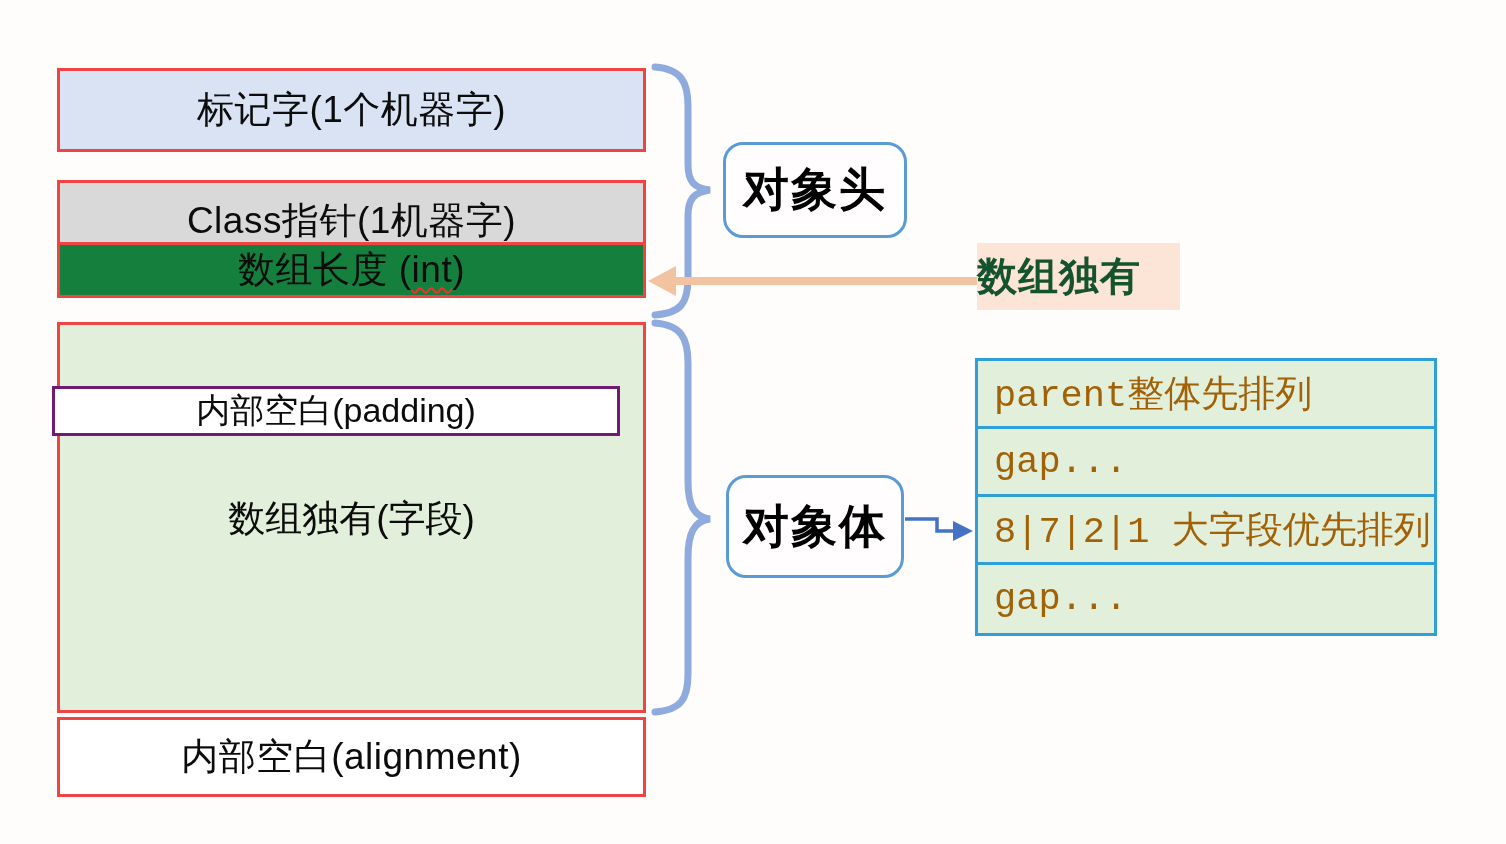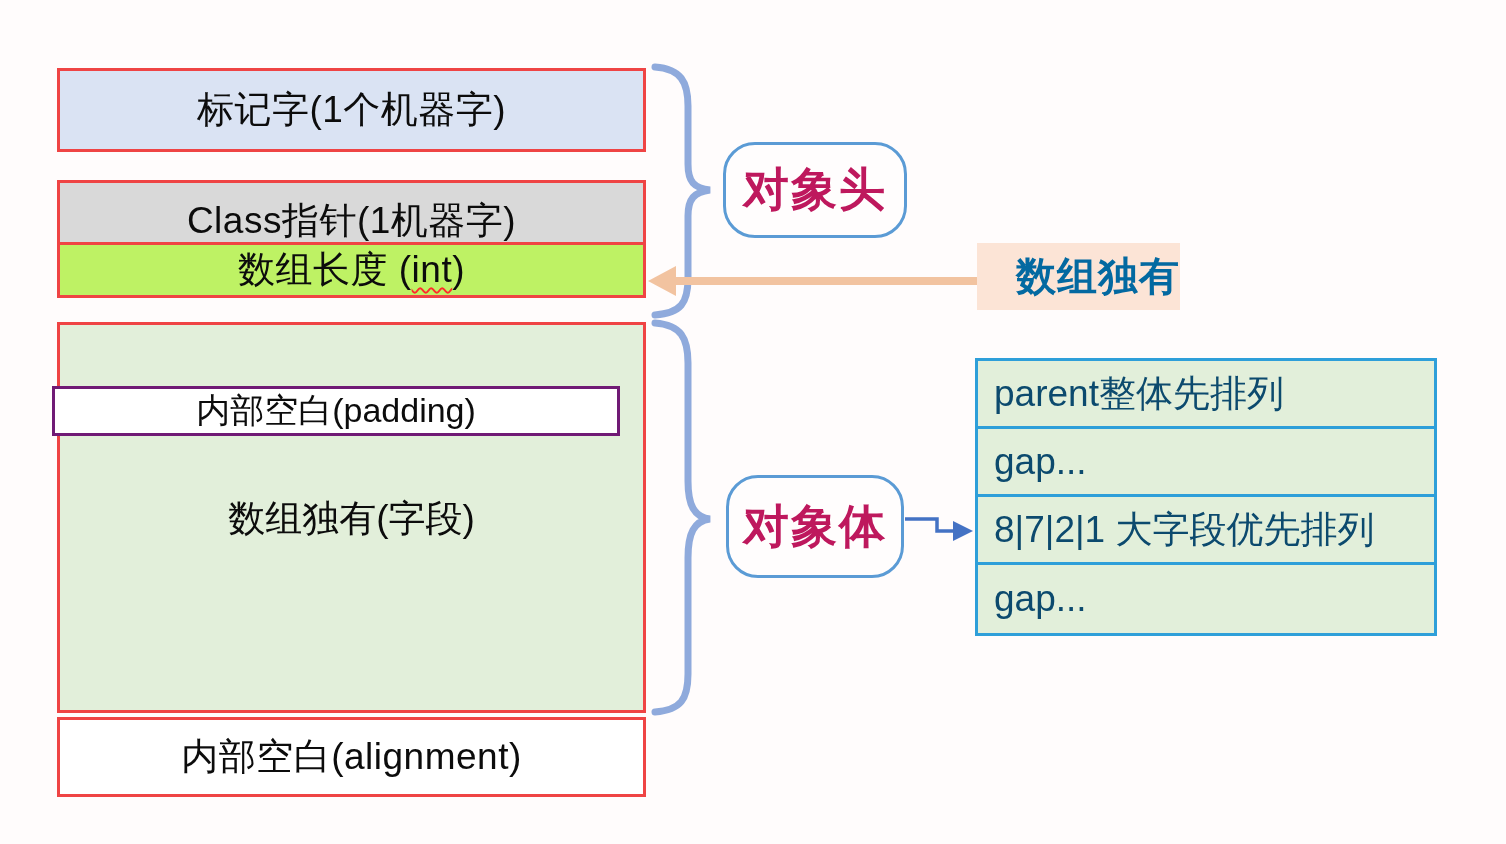--- a/index.html
+++ b/index.html
@@ -18,21 +18,21 @@
     position:absolute;
     left:57px;width:589px;
     box-sizing:border-box;
     border:3px solid #ef4444;
     display:flex;align-items:center;justify-content:center;
     font-size:37px;color:#0c0c0c;
     letter-spacing:0.5px;
   }
   .mem-box.mark    {top:68px;height:84px;background:#dae3f3;}
   .mem-box.klass   {top:156px;height:82px;background:#d9d9d9;margin-top:24px;}
-  .mem-box.arrlen  {top:242px;height:56px;background:#bef264;}
+  .mem-box.arrlen  {top:242px;height:56px;background:#15803d;}
   .mem-box.body    {top:322px;height:391px;background:#e2efda;}
   .mem-box.align   {top:717px;height:80px;background:#ffffff;}
 
   .pad-box{
     position:absolute;
     left:52px;top:386px;width:568px;height:50px;
     box-sizing:border-box;
     background:#ffffff;
     border:3px solid #701a75;
     display:flex;align-items:center;justify-content:center;
@@ -48,57 +48,58 @@
     text-decoration:underline wavy #ff2a2a;
     text-decoration-thickness:2px;
     text-underline-offset:5px;
   }
 
   
   .tag-box{
     position:absolute;
     box-sizing:border-box;
     border:3px solid #5b9bd5;
-    border-radius:32px;
+    border-radius:20px;
     background:#fffdfd;
     display:flex;align-items:center;justify-content:center;
-    font-size:46px;font-weight:bold;color:#be185d;
+    font-size:46px;font-weight:bold;color:#000000;
     letter-spacing:2px;
     text-align:center;
   }
   .tag-box.header{left:723px;top:142px;width:184px;height:96px;}
   .tag-box.bodytag{left:726px;top:467px;width:178px;height:103px;margin-top:8px;}
 
   
   .array-only{
     position:absolute;
     left:977px;top:243px;width:203px;height:67px;
     background:#fce4d6;
-    display:flex;align-items:center;justify-content:flex-end;
-    font-size:40px;font-weight:bold;color:#0369a1;
+    display:flex;align-items:center;justify-content:flex-start;
+    font-size:40px;font-weight:bold;color:#14532d;
     letter-spacing:1px;
   }
 
   
   .order-table{
     position:absolute;
     left:975px;top:358px;width:462px;
     box-sizing:border-box;
     border:3px solid #2e9fd9;
     background:#e2efda;
   }
   .order-row{
     box-sizing:border-box;
     height:68px;
     border-bottom:3px solid #2e9fd9;
     display:flex;align-items:center;
     padding-left:16px;
-    font-size:37px;color:#0c4a6e;
+    font-size:37px;color:#a16207;
     background:#e2efda;
     white-space:nowrap;
+    font-family:Liberation Mono, monospace;
   }
   .order-row:last-child{border-bottom:none;}
 
   
   svg.overlay{
     position:absolute;left:0;top:0;width:1506px;height:844px;
     pointer-events:none;
   }
 </style>
 </head>

